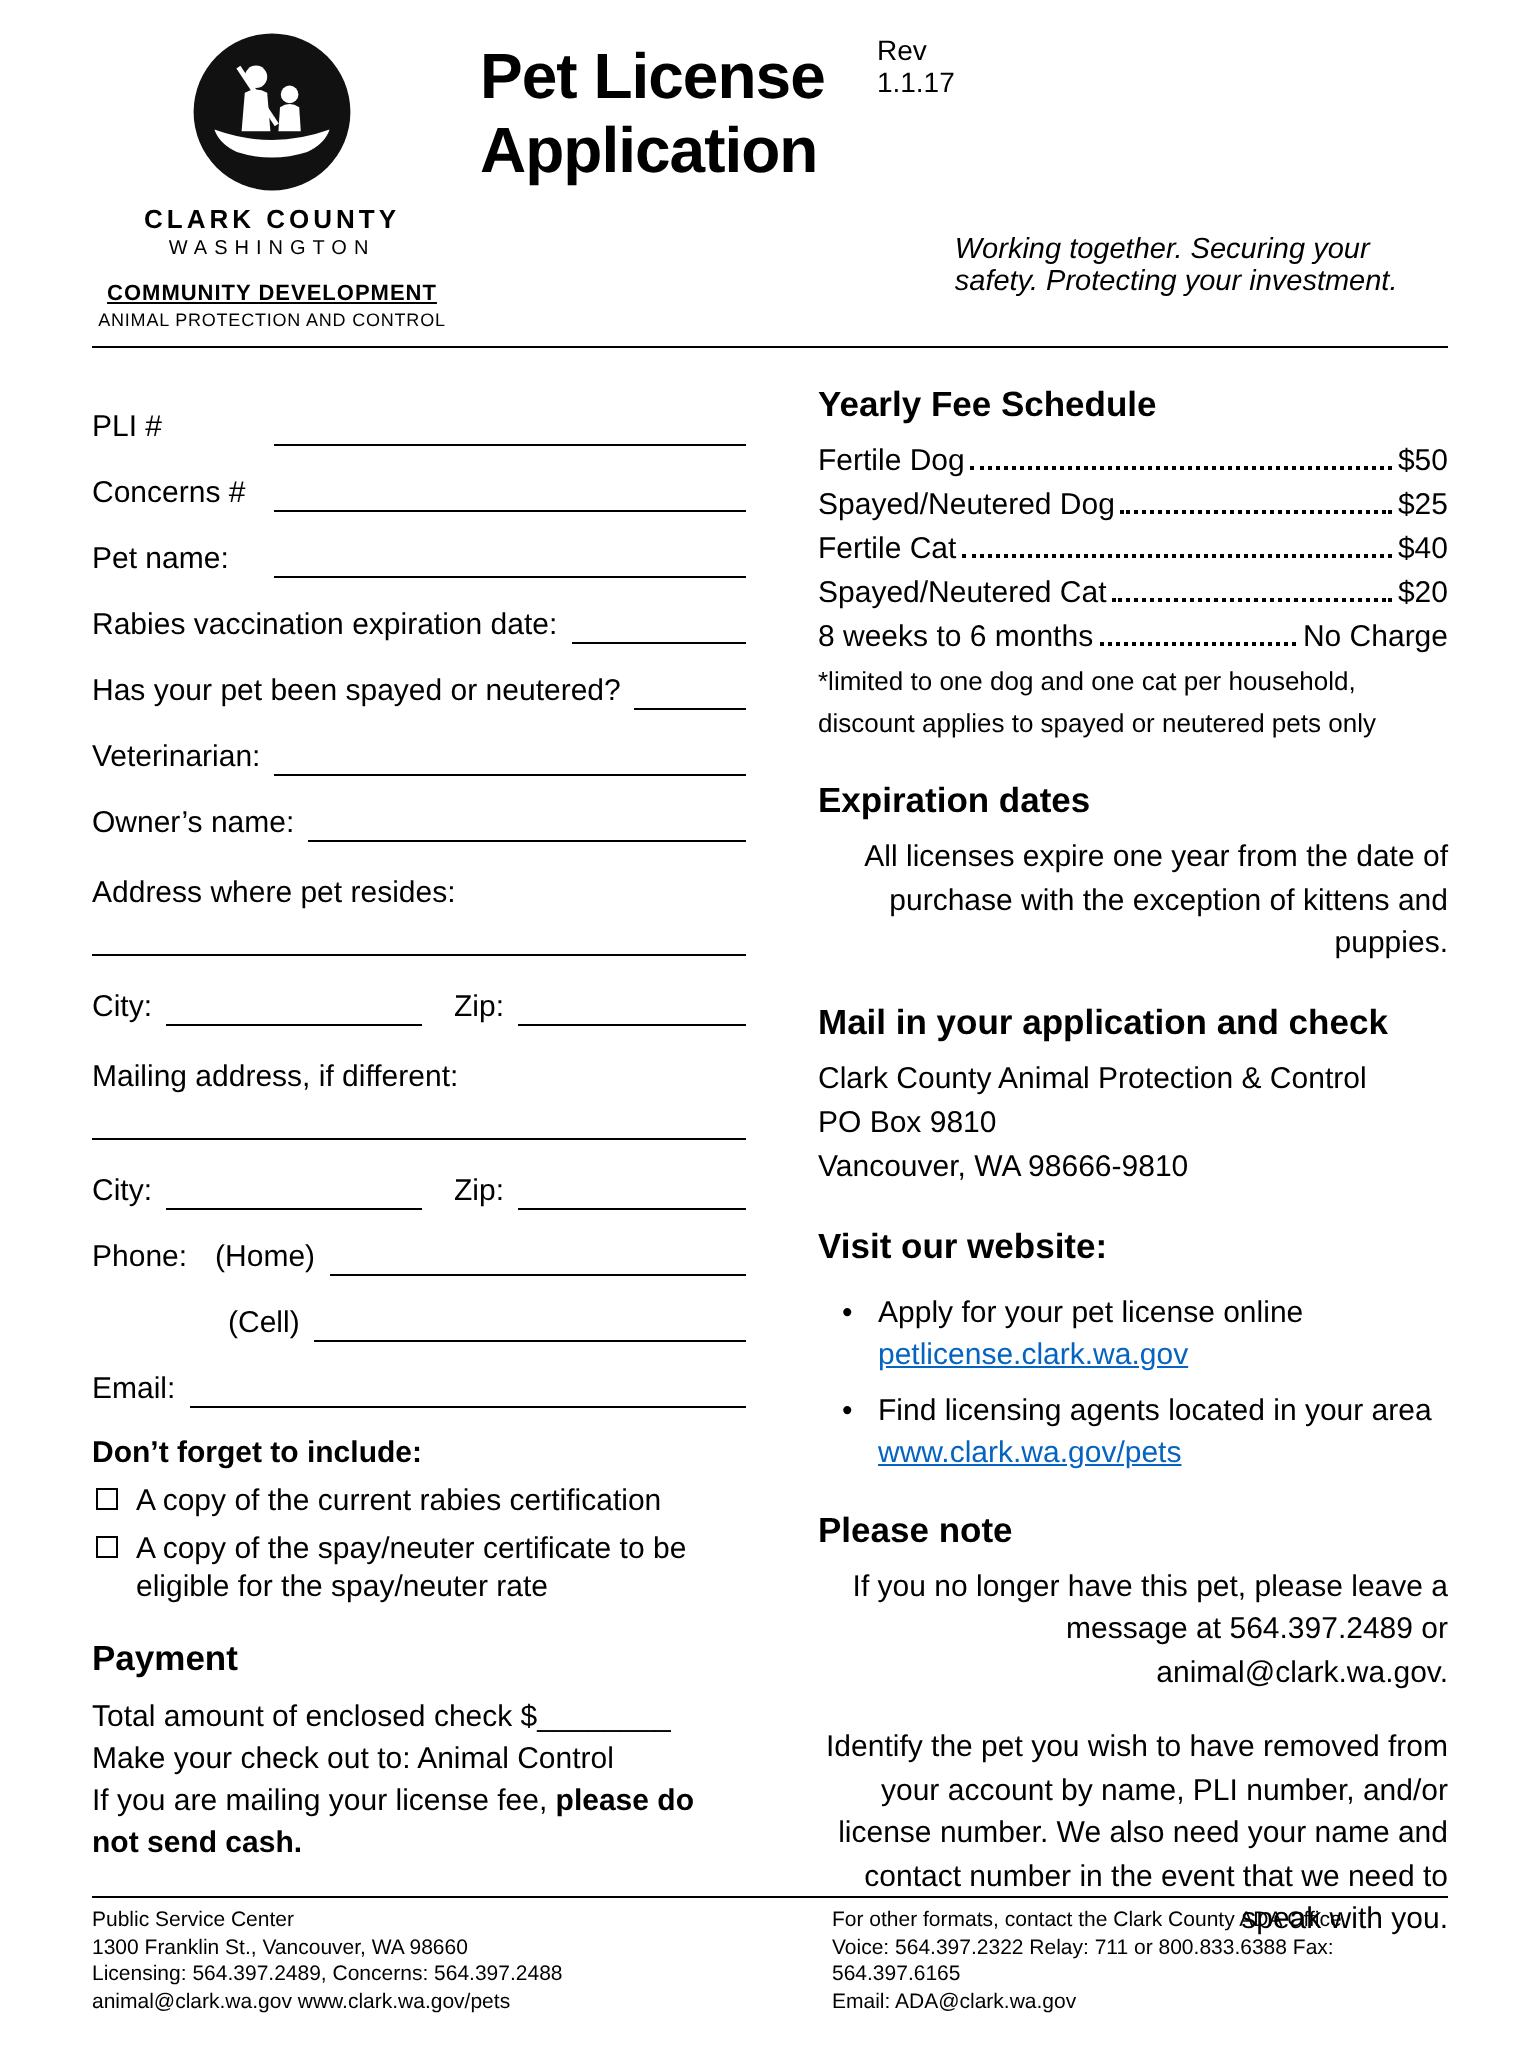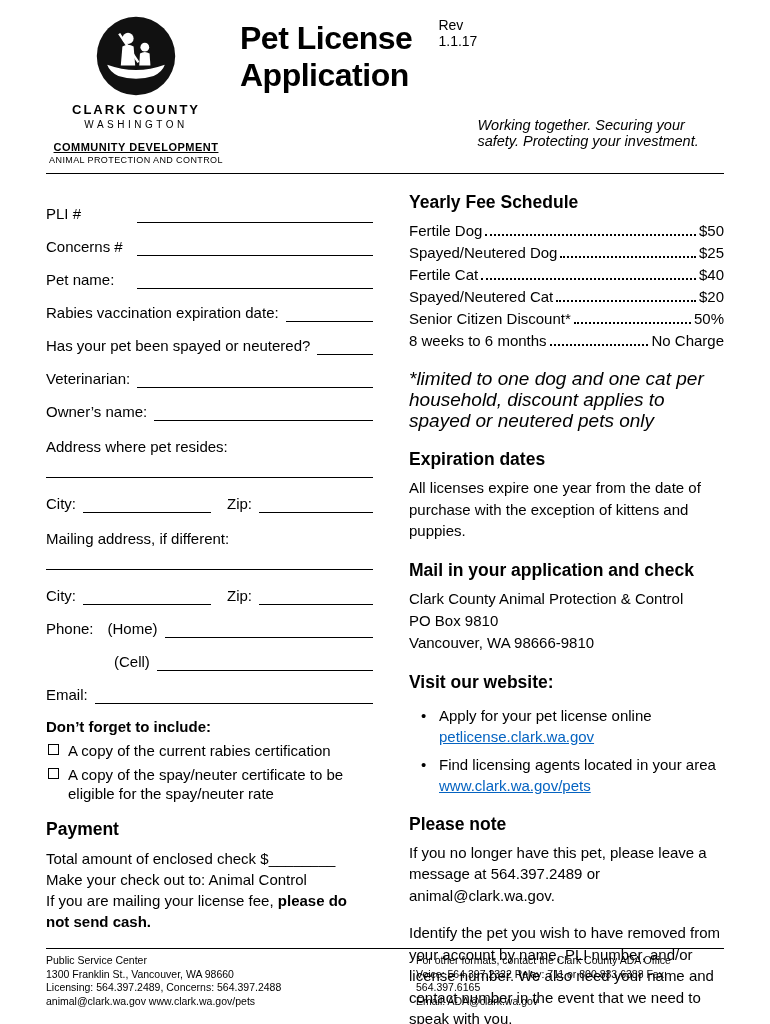--- a/index.html
+++ b/index.html
@@ -52,25 +52,25 @@
   
   .h2 { font-size:17.5px; font-weight:bold; }
   .payment .h2 { margin:16px 0 8px 0; }
   .pline { font-size:15px; line-height:21px; }
   .bold { font-weight:bold; }
 
   
   .feerow { display:flex; align-items:baseline; font-size:15px; line-height:22px; }
   .dots { flex:1; border-bottom:2px dotted #000; margin:0 3px 3px 3px; min-width:12px; }
   .feeval { white-space:nowrap; }
-  .footnote { font-style:italic; font-size:19px; line-height:21px; margin-top:16px; }
+  .footnote { font-size:13px; line-height:21px; margin-top:0; }
 
   .rightcol .h2 { margin:18px 0 7px 0; }
   .rightcol .h2.first { margin-top:0; }
-  .para { font-size:15px; line-height:21.5px; }
+  .para { font-size:15px; line-height:21.5px;text-align:right; }
   .para + .para { margin-top:16px; }
   .addr div { font-size:15px; line-height:22px; }
 
   .bullets { list-style:none; margin-top:12px; }
   .bullets li { position:relative; padding-left:30px; font-size:15px; line-height:21px; margin-bottom:7px; }
   .bullets li::before { content:"\2022"; position:absolute; left:12px; }
   .link { color:#0563C1; text-decoration:underline; cursor:pointer; display:inline-block; }
 
   
   footer {
@@ -229,25 +229,20 @@
           <span>Fertile Cat</span>
           <span class="dots"></span>
           <span class="feeval">$40</span>
         </div>
         <div class="feerow">
           <span>Spayed/Neutered Cat</span>
           <span class="dots"></span>
           <span class="feeval">$20</span>
         </div>
         <div class="feerow">
-          <span>Senior Citizen Discount*</span>
-          <span class="dots"></span>
-          <span class="feeval">50%</span>
-        </div>
-        <div class="feerow">
           <span>8 weeks to 6 months</span>
           <span class="dots"></span>
           <span class="feeval">No Charge</span>
         </div>
         <div class="footnote">*limited to one dog and one cat per household, discount applies to spayed or neutered pets only</div>
       </div>
 
       <div>
         <div class="h2">Expiration dates</div>
         <p class="para">All licenses expire one year from the date of purchase with the exception of kittens and puppies.</p>

